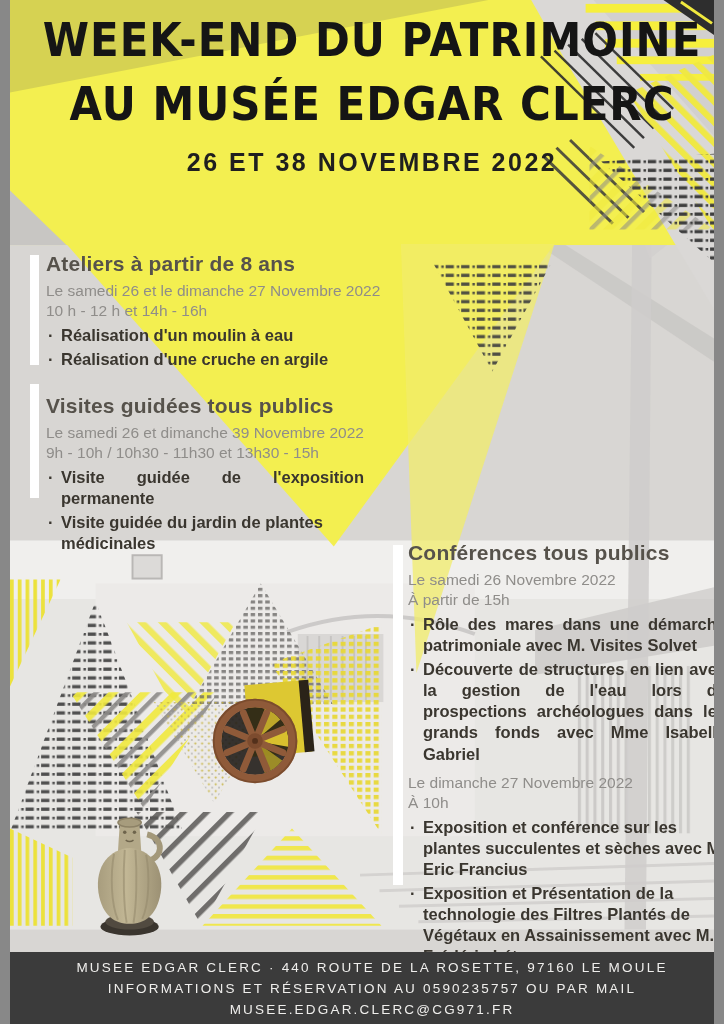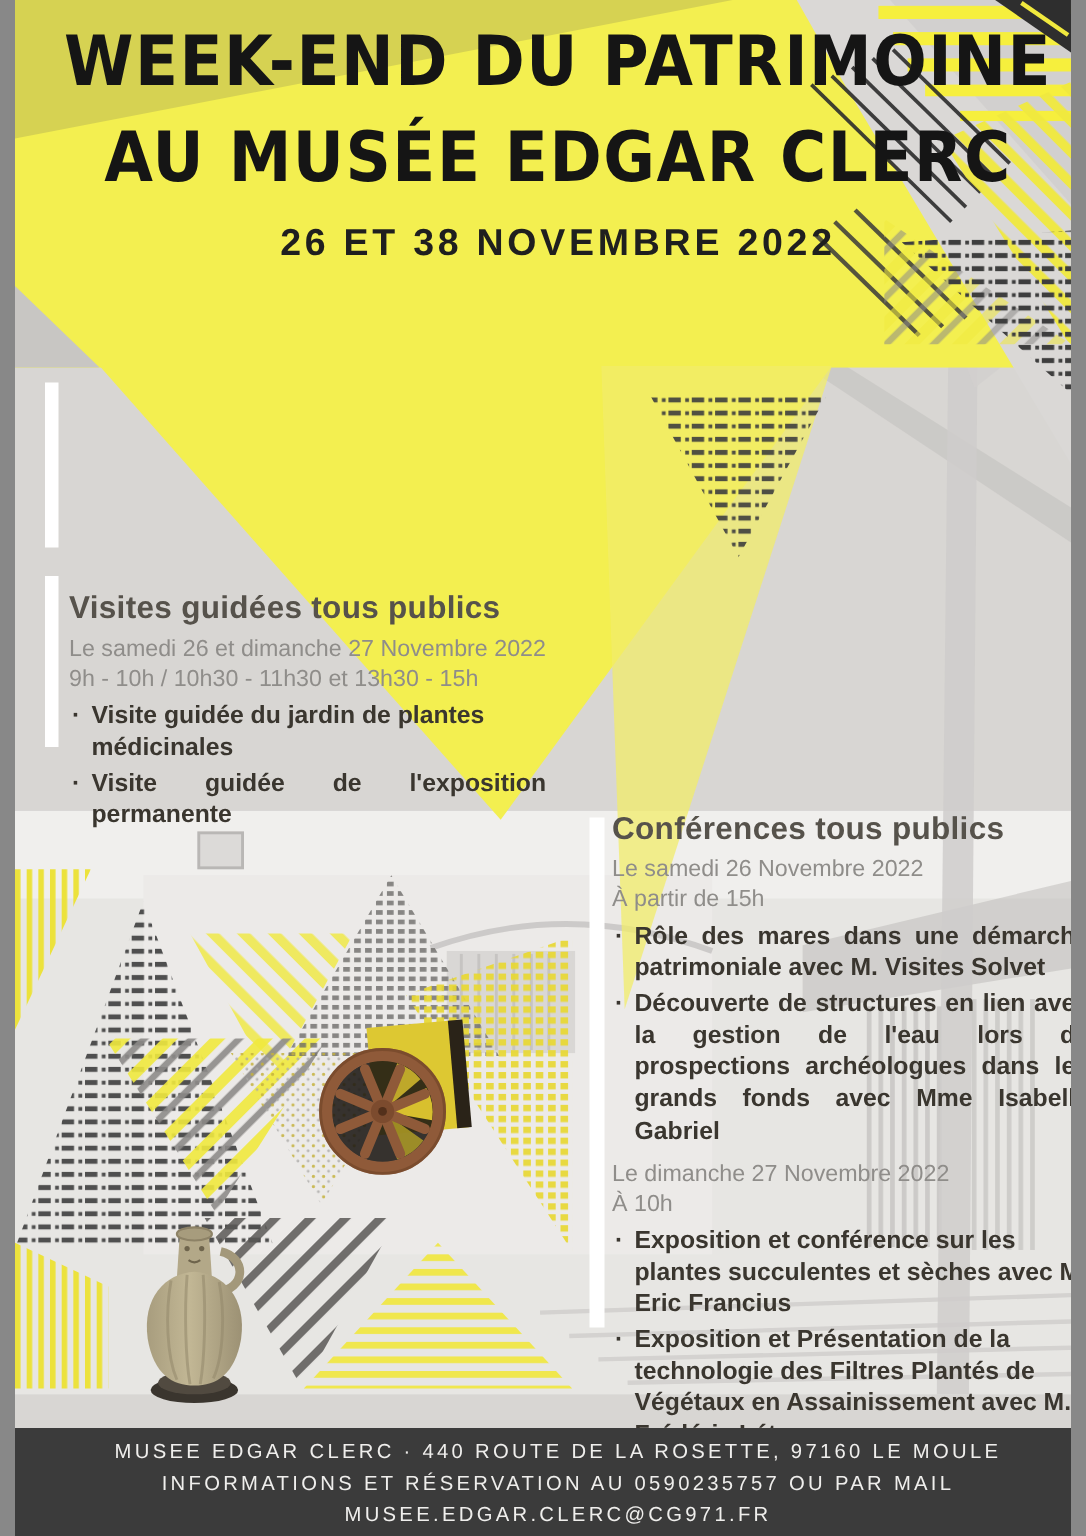--- a/index.html
+++ b/index.html
@@ -229,27 +229,34 @@
   <div class="title-block">
     <div class="title-line">WEEK-END DU PATRIMOINE</div>
     <div class="title-line title-line2">AU MUSÉE EDGAR CLERC</div>
     <div class="subtitle">26 ET 38 NOVEMBRE 2022</div>
   </div>
 
   <div class="white-bar bar-ateliers"></div>
   <div class="white-bar bar-visites"></div>
   <div class="white-bar bar-conferences"></div>
 
+  <div class="section sec-ateliers">
+    <div class="sec-heading">Ateliers à partir de 8 ans</div>
+    <div class="sec-meta">Le samedi 26 et le dimanche 27 Novembre 2022</div>
+    <div class="sec-meta tight">10 h - 12 h et 14h - 16h</div>
+    <div class="item">Réalisation d'un moulin à eau</div>
+    <div class="item">Réalisation  d'une cruche en argile</div>
+  </div>
 
   <div class="section sec-visites">
     <div class="sec-heading">Visites guidées tous publics</div>
-    <div class="sec-meta">Le samedi 26 et dimanche 27 Novembre 2022</div>
+    <div class="sec-meta">Le samedi 26 et dimanche 39 Novembre 2022</div>
     <div class="sec-meta tight">9h - 10h / 10h30 - 11h30 et 13h30 - 15h</div>
+    <div class="item justify">Visite guidée de l'exposition permanente</div>
     <div class="item">Visite guidée du jardin de plantes médicinales</div>
-    <div class="item justify">Visite guidée de l'exposition permanente</div>
   </div>
 
   <div class="section sec-conferences">
     <div class="sec-heading">Conférences tous publics</div>
     <div class="sec-meta">Le samedi 26 Novembre 2022</div>
     <div class="sec-meta tight">À partir de  15h</div>
     <div class="item justify">Rôle des mares dans une démarche patrimoniale avec M. Visites Solvet</div>
     <div class="item justify">Découverte de structures en lien avec la gestion de l'eau lors de prospections archéologues dans les grands fonds avec Mme Isabelle Gabriel</div>
     <div class="sec-meta" style="margin-top:8px;">Le dimanche 27 Novembre 2022</div>
     <div class="sec-meta tight">À 10h</div>

